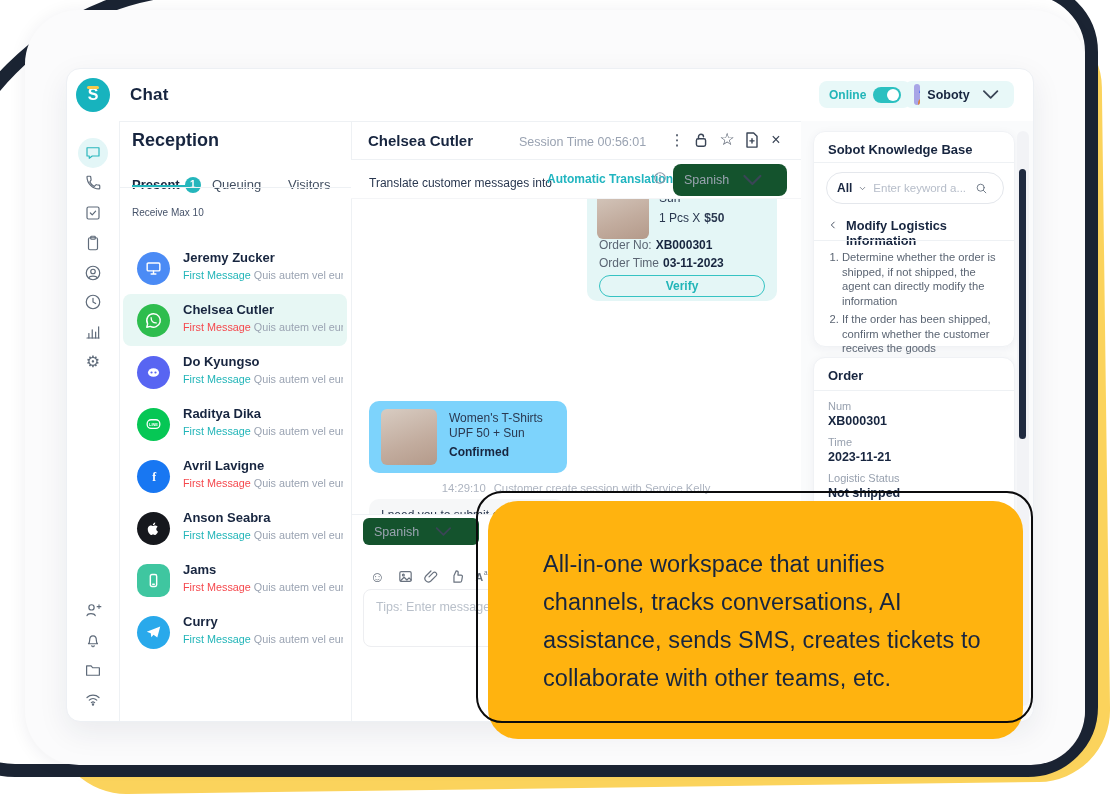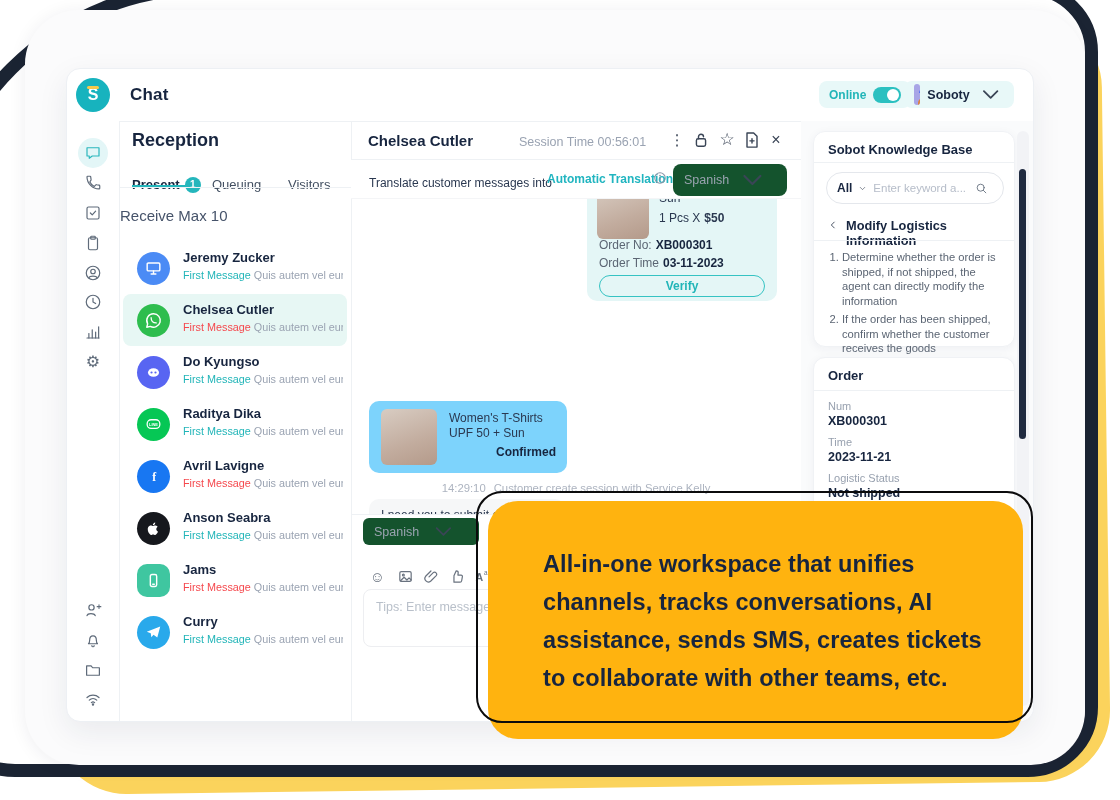--- a/index.html
+++ b/index.html
@@ -37,21 +37,21 @@
   .rail-active { position:absolute; left:11px; width:30px; height:30px; background:#E3F6F7; border-radius:50%; }
   svg.ic { width:100%; height:100%; stroke:currentColor; fill:none; stroke-width:1.6; stroke-linecap:round; stroke-linejoin:round; display:block; }
   .uni { font-size:16px; line-height:18px; text-align:center; display:block; color:#5F6B7A; }
 
   
   .panel-title { position:absolute; left:13px; top:9px; font-size:18px; font-weight:bold; color:#17253F;text-align:center; }
   .tab { position:absolute; top:36px; font-size:13px; color:#435062;margin-top:20px; }
   .tab.active { font-weight:bold; color:#17253F; }
   .tab-badge { display:inline-block; margin-left:5px; width:16px; height:16px; background:#24B6BC; color:#fff; border-radius:50%; font-size:10px; line-height:16px; text-align:center; vertical-align:1px; }
   .tab-underline { position:absolute; left:13px; top:64px; width:58px; height:2px; background:#24B6BC; }
-  .filter-label { position:absolute; left:1px; top:86px; font-size:15px; color:#46536A; }
+  .filter-label { position:absolute; left:13px; top:86px; font-size:10px; color:#46536A; }
   .order-select { position:absolute; left:106px; top:74px; width:114px; height:34px; border:1px solid #E2E6EC; border-radius:9px; background:#fff; display:flex; align-items:center; justify-content:space-between; padding:0 11px; font-size:12.5px; font-weight:bold; color:#17253F; }
   .chev { width:11px; height:11px; }
   .contact { position:absolute; left:4px; width:224px; height:52px; border-radius:8px; }
   .contact.sel { background:#E7F7F4; }
   .ch-ic { position:absolute; left:14px; top:10px; width:33px; height:33px; border-radius:50%; display:flex; align-items:center; justify-content:center; }
   .ch-ic svg { width:19px; height:19px; }
   .c-name { position:absolute; left:60px; top:8px; font-size:13px; font-weight:bold; color:#17253F; }
   .c-sub { position:absolute; left:60px; top:27px; font-size:10.8px; white-space:nowrap; width:160px; overflow:hidden; }
   .tag-teal { color:#21B5B8; } .tag-red { color:#F5484D; }
   .snip { color:#9AA3B2; }
@@ -73,21 +73,21 @@
   .ob-name { position:absolute; left:72px; top:10px; }
   .ob-qty { position:absolute; left:72px; top:30px; }
   .ob-qty b { margin-left:4px; }
   .ob-line1 { position:absolute; left:12px; top:57px; color:#5B6573; }
   .ob-line2 { position:absolute; left:12px; top:75px; color:#5B6573; }
   .ob-line1 b, .ob-line2 b { color:#17253F; margin-left:4px; }
   .verify-btn { position:absolute; left:12px; top:94px; width:166px; height:22px; border:1.5px solid #35C3C3; border-radius:12px; color:#21B5B8; font-size:12px; font-weight:bold; text-align:center; line-height:20px; background:#fff0; }
   .prod-bubble { position:absolute; left:18px; top:202px; width:198px; height:72px; background:#7dd3fc; border-radius:10px; font-size:12px; color:#2A3850; }
   .pb-img { position:absolute; left:12px; top:8px; width:56px; height:56px; }
   .pb-title { position:absolute; left:80px; top:10px; width:110px; line-height:15px; }
-  .pb-status { position:absolute; left:80px; top:44px; font-weight:bold; color:#17253F;margin-left:47px; }
+  .pb-status { position:absolute; left:80px; top:44px; font-weight:bold; color:#17253F; }
   .sys-line { position:absolute; left:0; top:283px; width:450px; text-align:center; font-size:11.3px; color:#ADB4C0; }
   .sys-line b { font-weight:normal; margin-right:8px; }
   .in-bubble { position:absolute; left:18px; top:300px; width:196px; height:48px; background:#F6F7F8; border-radius:10px; font-size:12px; color:#2A3850; padding:8px 12px; line-height:16px; }
 
   .input-select { left:12px; top:397px; width:116px; height:27px; border-radius:6px; }
   .in-ic { position:absolute; top:447px; width:17px; height:17px; color:#69727F; }
   .in-ic .uni { font-size:15px; line-height:17px; color:#69727F; }
   .msg-input { position:absolute; left:12px; top:468px; width:424px; height:58px; border:1px solid #EDEEF1; border-radius:8px; font-size:12.5px; color:#2A3850; padding:10px 12px; resize:none; font-family:"Liberation Sans",sans-serif; background:#fff; }
   .msg-input::placeholder { color:#B9C0CA; }
 
@@ -105,21 +105,21 @@
   .kb-list li { margin-bottom:4px; margin-left:12px; }
   .ord-label { position:absolute; left:14px; font-size:11px; color:#98A1AF; }
   .ord-value { position:absolute; left:14px; font-size:12.5px; font-weight:bold; color:#17253F; }
   .ord-prod { position:absolute; left:14px; top:148px; width:48px; height:44px; }
   .ord-prod-txt { position:absolute; left:70px; top:152px; font-size:11px; color:#9AA3B2; white-space:nowrap; overflow:hidden; width:120px; }
   .scroll-track { position:absolute; left:216px; top:10px; width:12px; height:575px; background:#F2F3F6; border-radius:6px; }
   .scroll-thumb { position:absolute; left:218px; top:48px; width:7px; height:270px; background:#202B40; border-radius:4px; }
 
   
   .callout-fill { position:absolute; left:488px; top:501px; width:535px; height:238px; background:#FFB30F; border-radius:30px; z-index:30; padding:44px 36px 0 55px; }
-  .callout-fill .txt { font-size:23.5px; font-weight:bold; color:#17253F; line-height:38px; letter-spacing:.1px; }
+  .callout-fill .txt { font-size:23.5px; font-weight:normal; color:#17253F; line-height:38px; letter-spacing:.1px; }
   .callout-outline { position:absolute; left:476px; top:491px; width:557px; height:232px; border:2.5px solid #0B0B0C; border-radius:26px; z-index:31; pointer-events:none; }
 </style>
 </head>
 <body>
 
 <div class="stage">
   <div class="yellow-shape"></div>
   <div class="dark-ring"></div>
   <div class="backdrop-card"></div>
 

